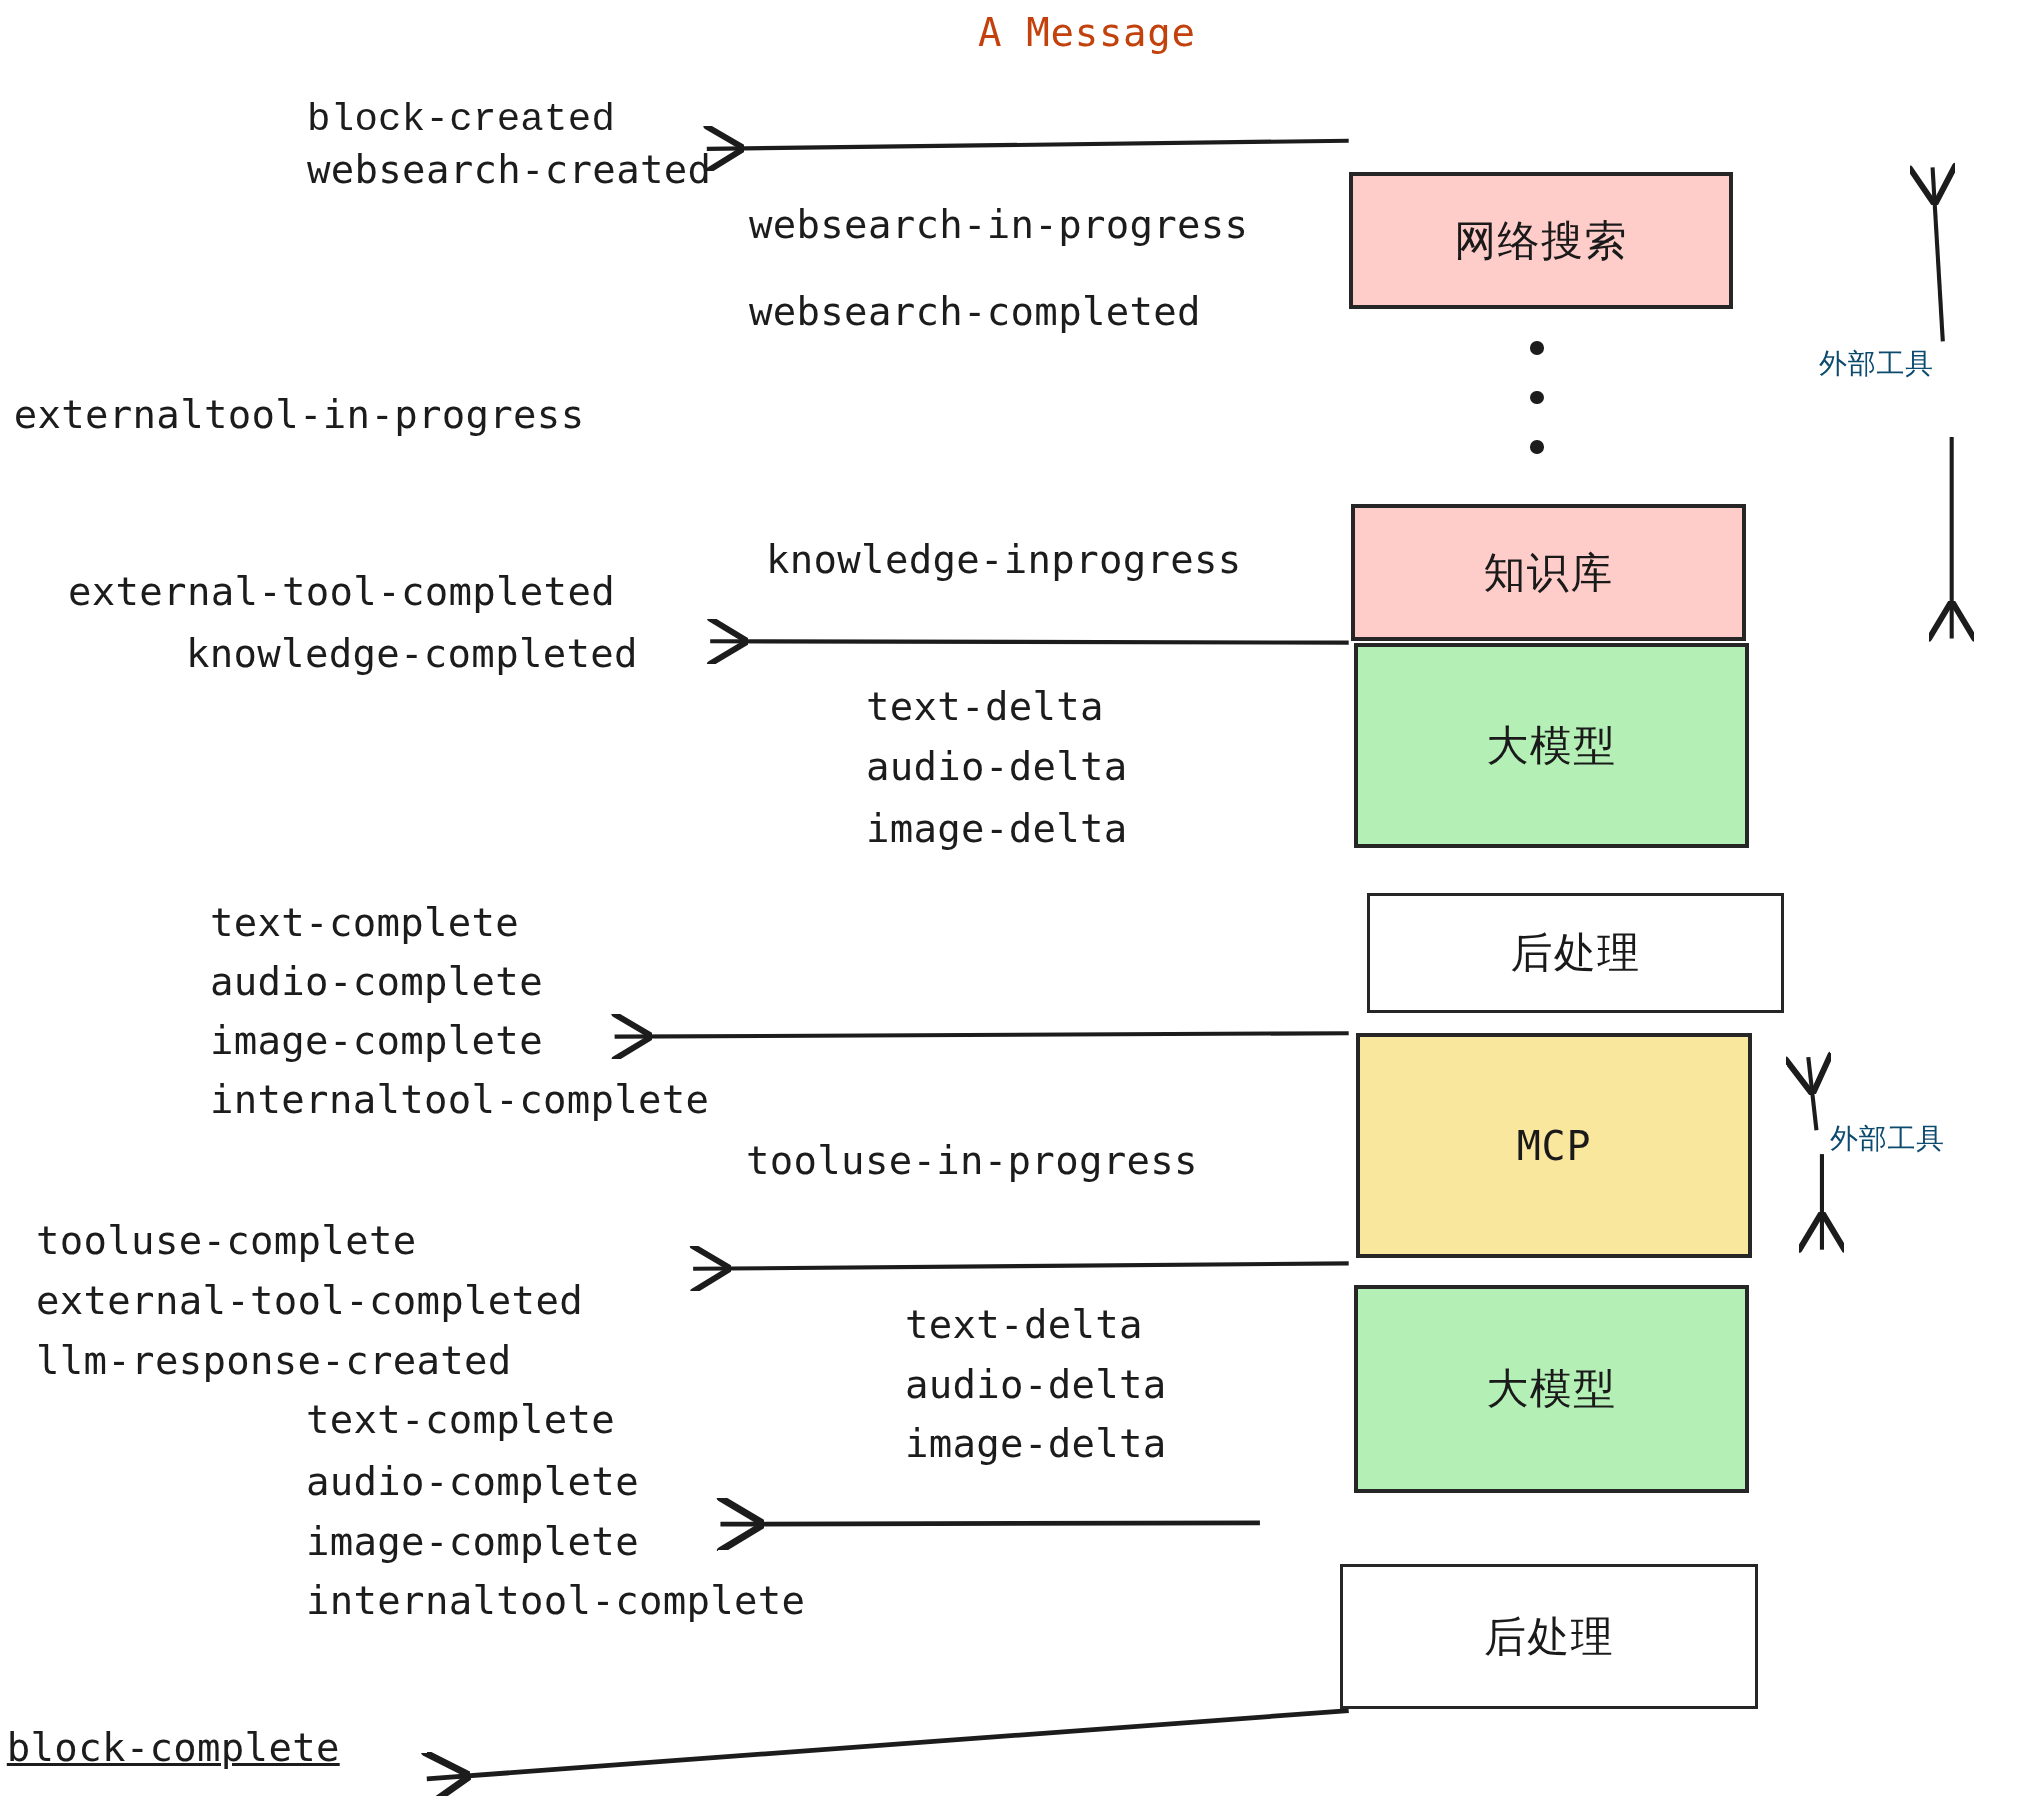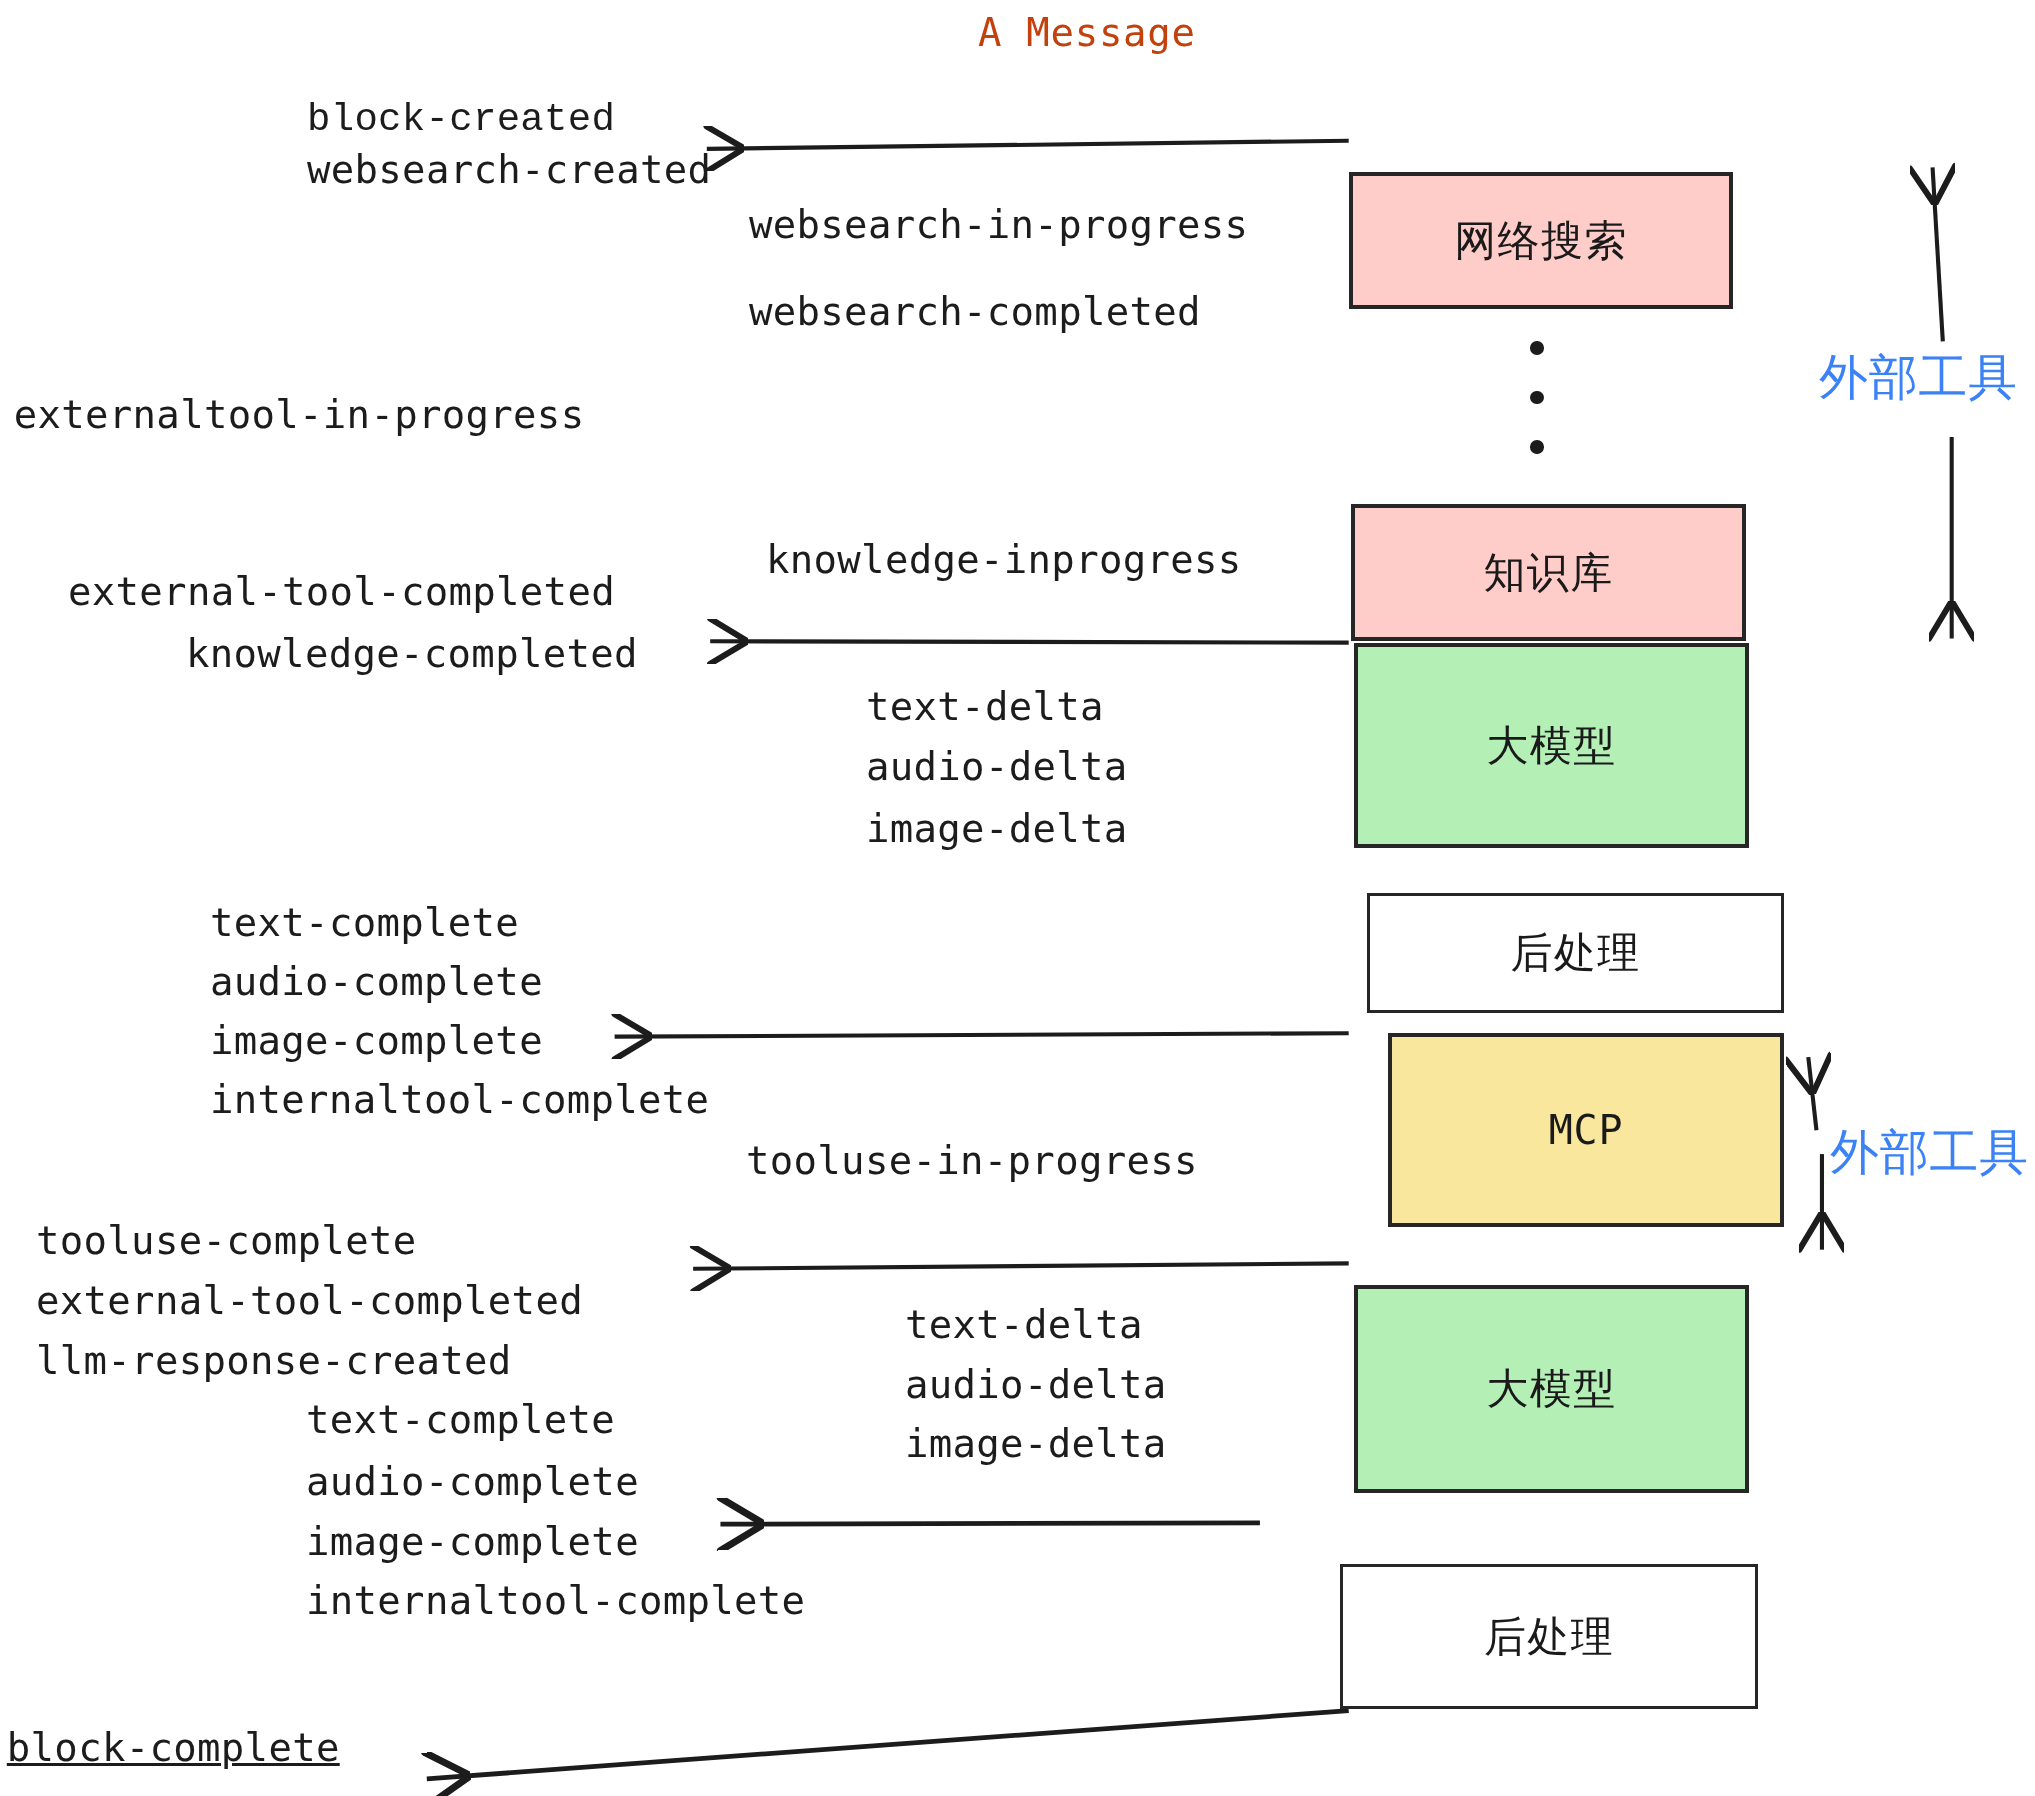--- a/index.html
+++ b/index.html
@@ -47,22 +47,22 @@
     letter-spacing: 1.4px;
   }
   .box.mono {
     font-family: "DejaVu Sans Mono", "Liberation Mono", monospace;
     font-size: 40px;
     letter-spacing: 0.7px;
   }
   .side-label {
     position: absolute;
     font-family: "DejaVu Sans", "Liberation Sans", sans-serif;
-    font-size: 49px;
-    color: #3b82f6;
+    font-size: 28px;
+    color: #0c4a6e;
     white-space: nowrap;
     letter-spacing: 0.7px;
   }
   .dots {
     position: absolute;
     display: flex;
     flex-direction: column;
     align-items: center;
     justify-content: space-between;
   }
@@ -152,21 +152,21 @@
   </div>
 
   <div class="box" style="left:1354px; top:643px; width:395px; height:205px; background:#b4f0b6;">
     <span>大模型</span>
   </div>
 
   <div class="box" style="left:1367px; top:893px; width:417px; height:120px; background:#ffffff; border-width:3.4px;">
     <span>后处理</span>
   </div>
 
-  <div class="box mono" style="left:1388px; top:1033px; width:396px; height:194px; background:#fae79e;">
+  <div class="box mono" style="left:1356px; top:1033px; width:396px; height:225px; background:#fae79e;">
     <span>MCP</span>
   </div>
 
   <div class="box" style="left:1354px; top:1285px; width:395px; height:208px; background:#b4f0b6;">
     <span>大模型</span>
   </div>
 
   <div class="box" style="left:1340px; top:1564px; width:418px; height:145px; background:#ffffff; border-width:3.4px;">
     <span>后处理</span>
   </div>

